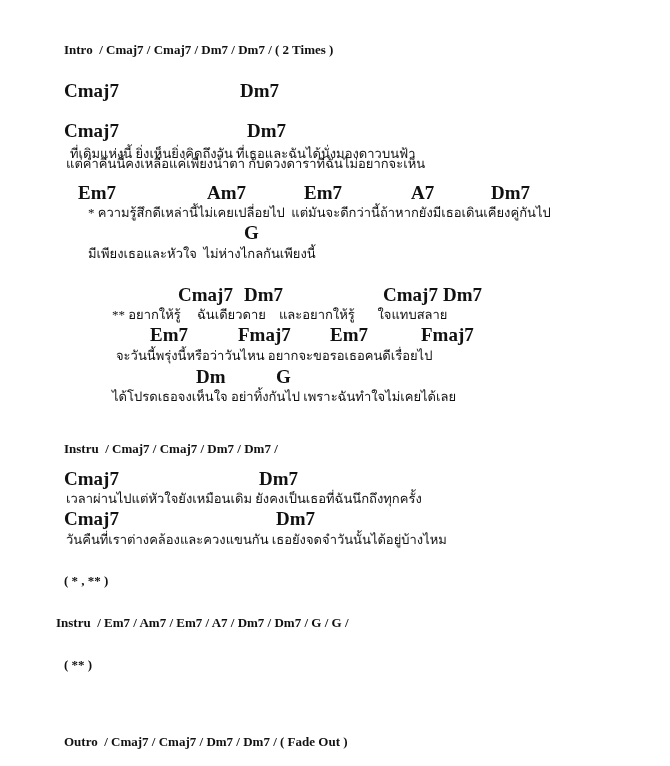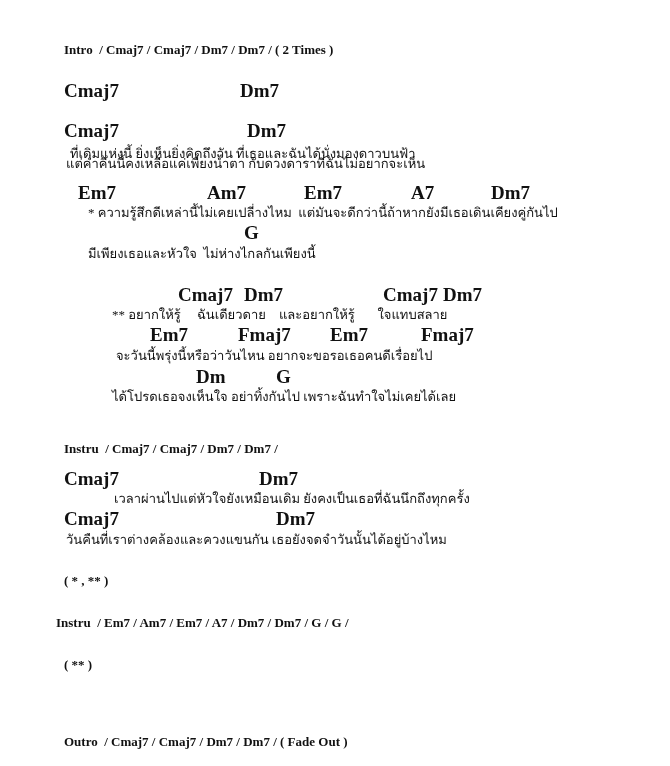--- a/index.html
+++ b/index.html
@@ -20,21 +20,21 @@
 <div class="ln lyric" style="left:70px;top:102px;margin-top:43px;">ที่เดิมแห่งนี้ ยิ่งเห็นยิ่งคิดถึงวัน ที่เธอและฉันได้นั่งมองดาวบนฟ้า</div>
 <div class="ln chord" style="left:64px;top:122px;">Cmaj7</div>
 <div class="ln chord" style="left:247px;top:122px;">Dm7</div>
 <div class="ln lyric" style="left:66px;top:143px;margin-top:12px;">แต่ค่ำคืนนี้คงเหลือแค่เพียงน้ำตา กับดวงดาราที่ฉันไม่อยากจะเห็น</div>
 
 <div class="ln chord" style="left:78px;top:184px;">Em7</div>
 <div class="ln chord" style="left:207px;top:184px;">Am7</div>
 <div class="ln chord" style="left:304px;top:184px;">Em7</div>
 <div class="ln chord" style="left:411px;top:184px;">A7</div>
 <div class="ln chord" style="left:491px;top:184px;">Dm7</div>
-<div class="ln lyric" style="left:88px;top:204px;">* ความรู้สึกดีเหล่านี้ไม่เคยเปลี่างไหม  แต่มันจะดีกว่านี้ถ้าหากยังมีเธอเดินเคียงคู่กันไป</div>
+<div class="ln lyric" style="left:88px;top:204px;">* ความรู้สึกดีเหล่านี้ไม่เคยเปลี่อยไป  แต่มันจะดีกว่านี้ถ้าหากยังมีเธอเดินเคียงคู่กันไป</div>
 <div class="ln chord" style="left:244px;top:224px;">G</div>
 <div class="ln lyric" style="left:88px;top:245px;">มีเพียงเธอและหัวใจ  ไม่ห่างไกลกันเพียงนี้</div>
 
 <div class="ln chord" style="left:178px;top:286px;">Cmaj7</div>
 <div class="ln chord" style="left:244px;top:286px;">Dm7</div>
 <div class="ln chord" style="left:383px;top:286px;">Cmaj7</div>
 <div class="ln chord" style="left:443px;top:286px;">Dm7</div>
 <div class="ln lyric" style="left:112px;top:306px;">** อยากให้รู้     ฉันเดียวดาย    และอยากให้รู้       ใจแทบสลาย</div>
 <div class="ln chord" style="left:150px;top:326px;">Em7</div>
 <div class="ln chord" style="left:238px;top:326px;">Fmaj7</div>
@@ -42,21 +42,21 @@
 <div class="ln chord" style="left:421px;top:326px;">Fmaj7</div>
 <div class="ln lyric" style="left:116px;top:347px;">จะวันนี้พรุ่งนี้หรือว่าวันไหน อยากจะขอรอเธอคนดีเรื่อยไป</div>
 <div class="ln chord" style="left:196px;top:368px;">Dm</div>
 <div class="ln chord" style="left:276px;top:368px;">G</div>
 <div class="ln lyric" style="left:112px;top:388px;">ได้โปรดเธอจงเห็นใจ อย่าทิ้งกันไป เพราะฉันทำใจไม่เคยได้เลย</div>
 
 <div class="ln sec" style="left:64px;top:429px;margin-top:11px;">Instru  / Cmaj7 / Cmaj7 / Dm7 / Dm7 /</div>
 
 <div class="ln chord" style="left:64px;top:470px;">Cmaj7</div>
 <div class="ln chord" style="left:259px;top:470px;">Dm7</div>
-<div class="ln lyric" style="left:66px;top:490px;margin-left:48px;">เวลาผ่านไปแต่หัวใจยังเหมือนเดิม ยังคงเป็นเธอที่ฉันนึกถึงทุกครั้ง</div>
+<div class="ln lyric" style="left:66px;top:490px;">เวลาผ่านไปแต่หัวใจยังเหมือนเดิม ยังคงเป็นเธอที่ฉันนึกถึงทุกครั้ง</div>
 <div class="ln chord" style="left:64px;top:510px;">Cmaj7</div>
 <div class="ln chord" style="left:276px;top:510px;">Dm7</div>
 <div class="ln lyric" style="left:66px;top:531px;">วันคืนที่เราต่างคล้องและควงแขนกัน เธอยังจดจำวันนั้นได้อยู่บ้างไหม</div>
 
 <div class="ln sec" style="left:64px;top:572px;">( * , ** )</div>
 <div class="ln sec" style="left:56px;top:614px;">Instru  / Em7 / Am7 / Em7 / A7 / Dm7 / Dm7 / G / G /</div>
 <div class="ln sec" style="left:64px;top:656px;">( ** )</div>
 <div class="ln sec" style="left:64px;top:733px;text-align:center;">Outro  / Cmaj7 / Cmaj7 / Dm7 / Dm7 / ( Fade Out )</div>
 
 </body></html>

